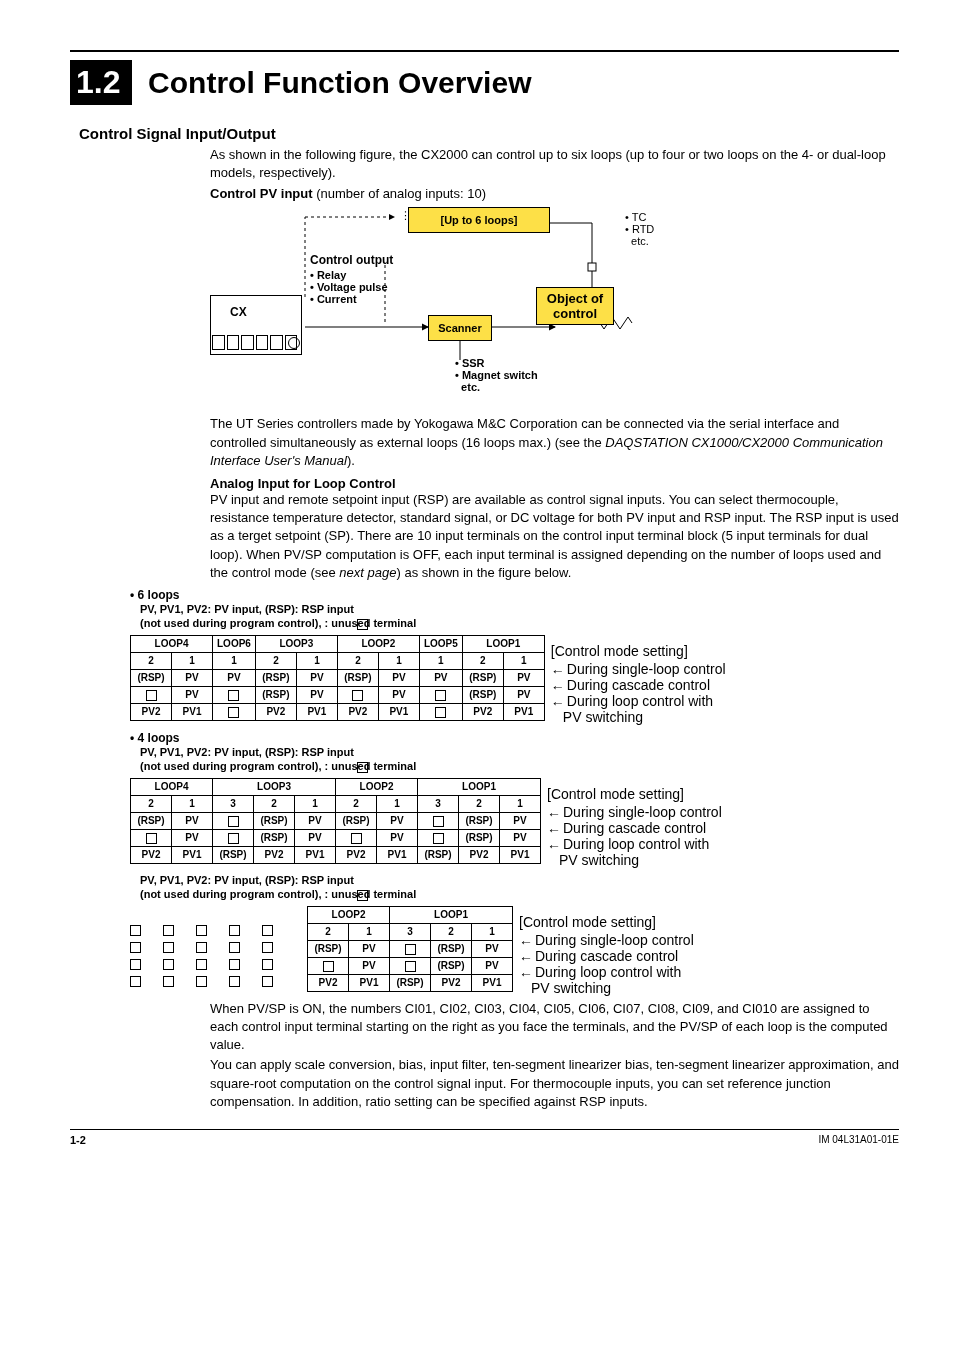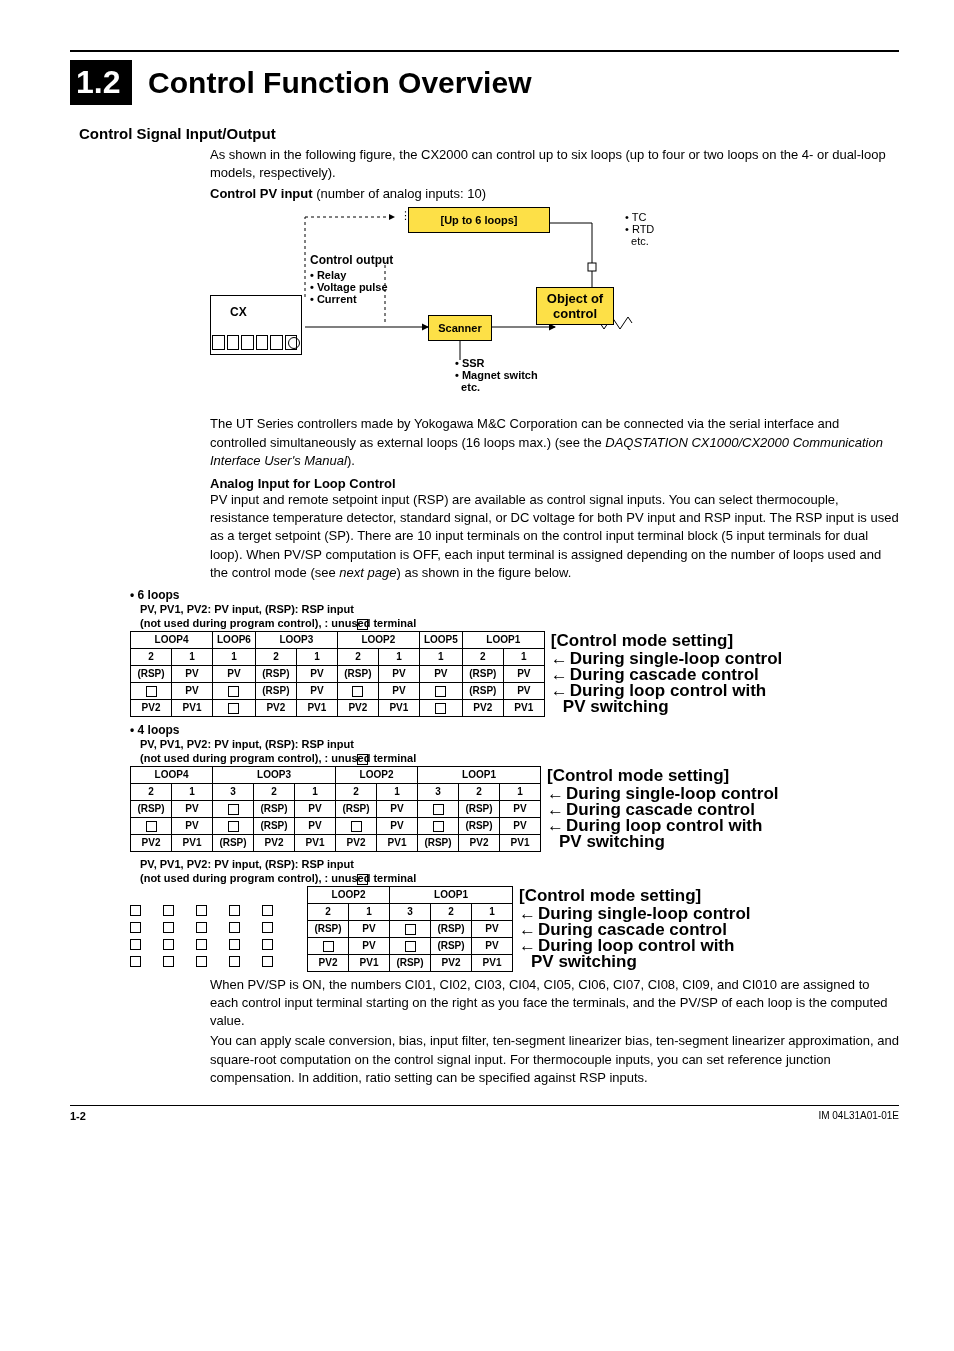--- a/index.html
+++ b/index.html
@@ -80,22 +80,23 @@
   .loop-row { display:flex; align-items:center; }
   .loop-table { border-collapse: collapse; font-size:10px; font-weight:bold; }
   .loop-table td, .loop-table th {
     border:1px solid #000; text-align:center; padding:1px 4px; min-width:32px; height:14px; line-height:14px;
     vertical-align: middle;
   }
   .unused-cell { padding:0 !important; }
   .sq { width:9px; height:9px; border:1px solid #000; display:inline-block; vertical-align:middle; }
 
   .annot-col {
-    font-size:17px; font-weight:bold; line-height:16px;
+    font-size:14px; font-weight:normal; line-height:16px;
     margin-left:6px;
+    margin-top:12px;
   }
   .annot-col .hdr { margin-bottom:2px; }
   .arrow-l::before { content:"←"; margin-right:2px; font-weight:normal; }
 
   .two-loop-left {
     display:flex; flex-direction:column; gap:0px; margin-right:4px;
   }
   .two-loop-row { display:flex; gap:22px; height:17px; align-items:center; }
 
   .footline {

